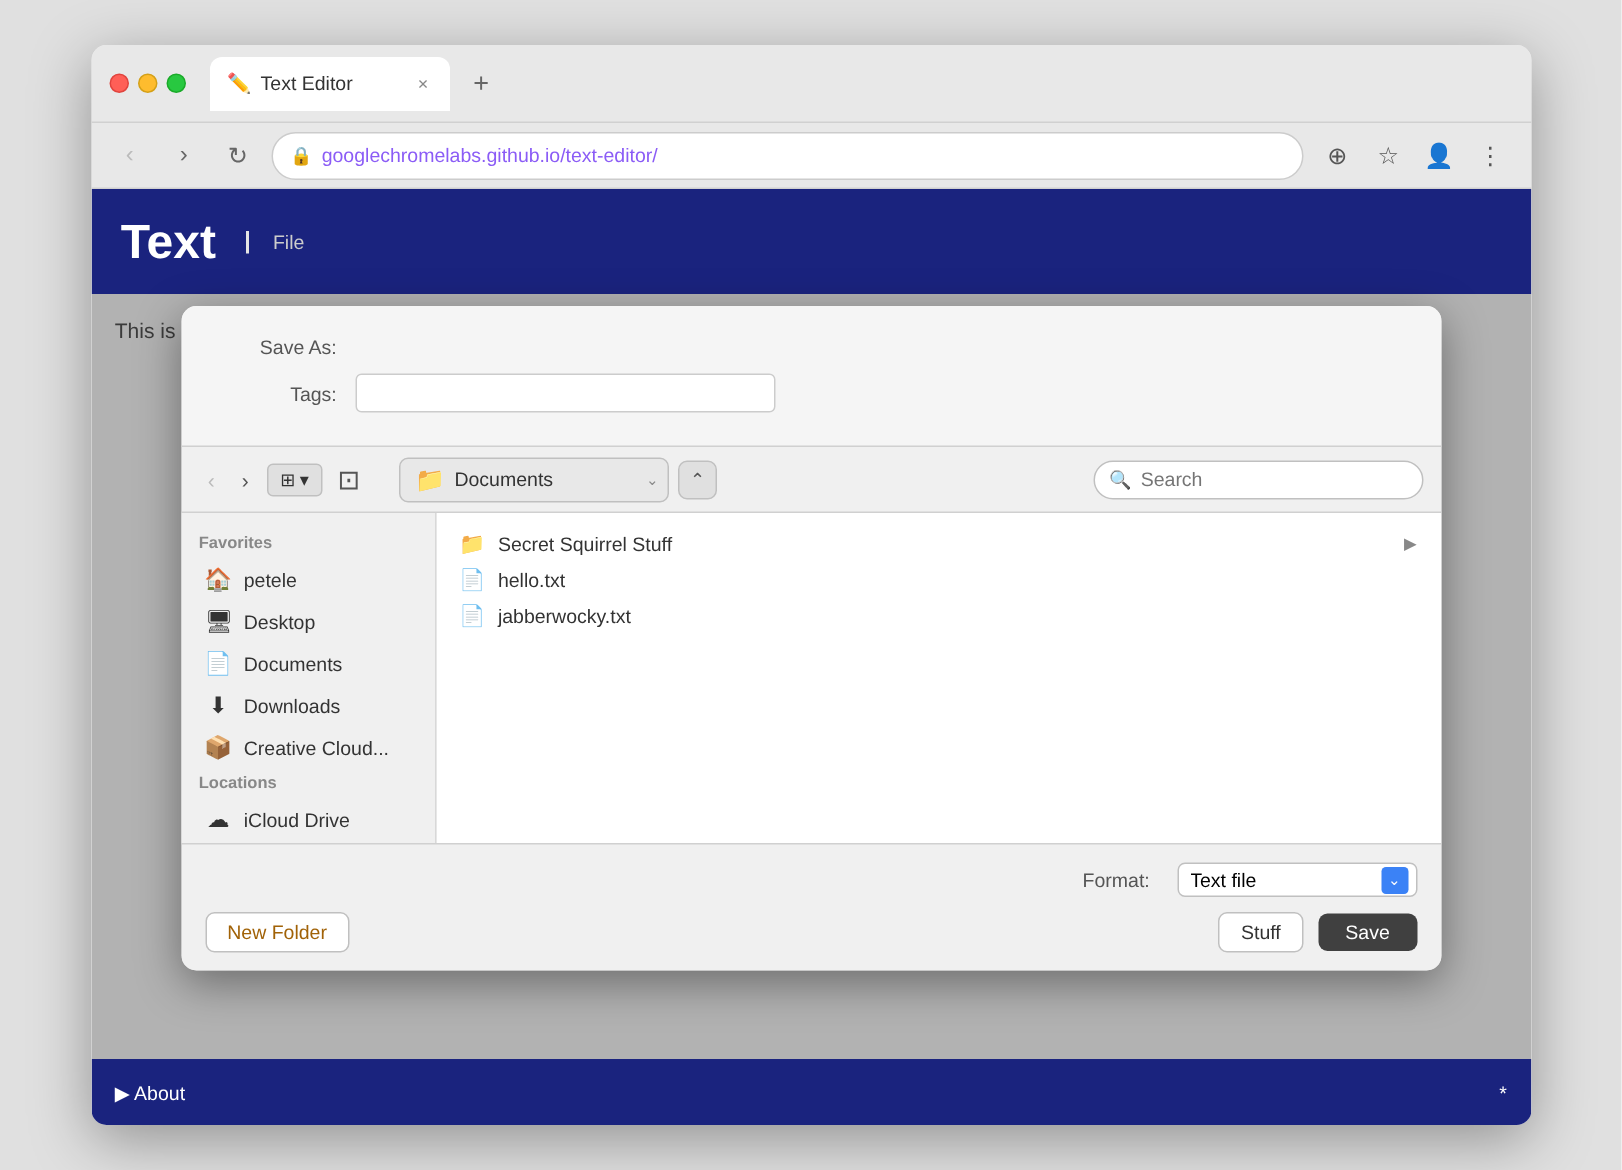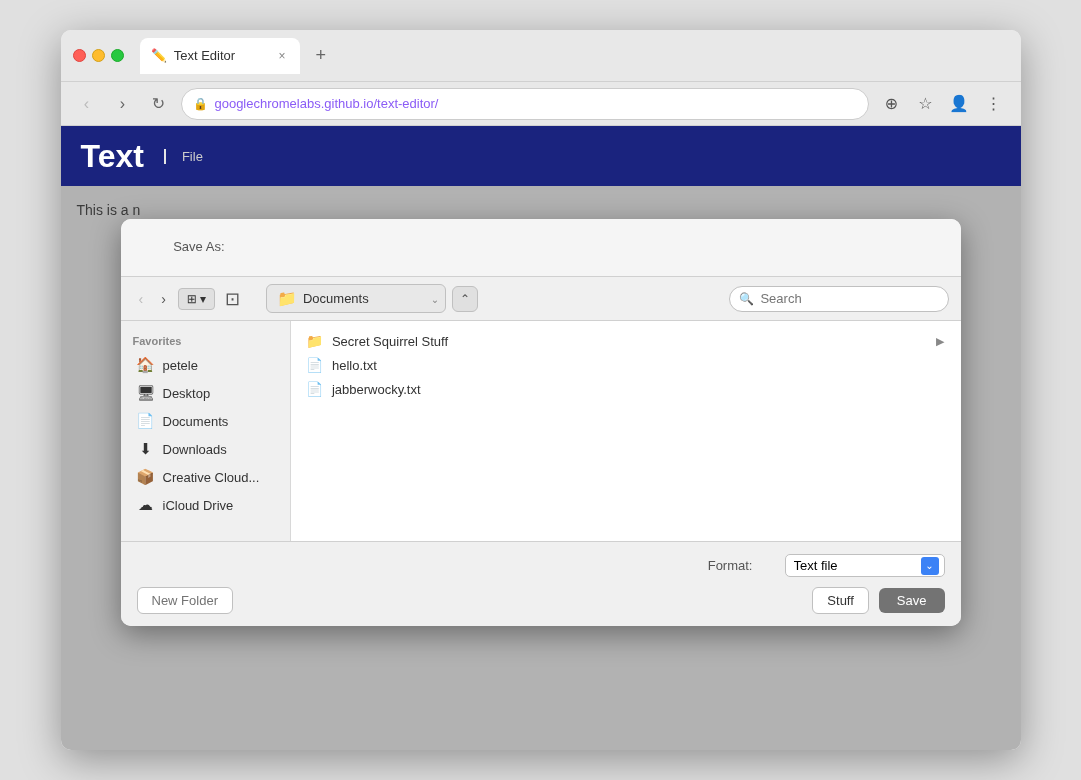--- a/index.html
+++ b/index.html
@@ -144,21 +144,21 @@
       flex: 1;
       display: flex;
       flex-direction: column;
       position: relative;
       overflow: hidden;
     }
 
     
     .app-header {
       background: #1a237e;
-      height: 60px;
+      height: 70px;
       display: flex;
       align-items: center;
       padding: 0 20px;
       flex-shrink: 0;
     }
     .app-title {
       color: #fff;
       font-size: 32px;
       font-weight: bold;
     }
@@ -208,21 +208,21 @@
     }
 
     
     .modal-overlay {
       position: absolute;
       top: 0; left: 0; right: 0; bottom: 0;
       background: rgba(0,0,0,0.3);
       display: flex;
       align-items: flex-start;
       justify-content: center;
-      padding-top: 33px;
+      padding-top: 8px;
       z-index: 100;
     }
 
     .save-dialog {
       background: #f5f5f5;
       border-radius: 10px;
       box-shadow: 0 8px 30px rgba(0,0,0,0.4);
       width: 840px;
       overflow: hidden;
     }
@@ -423,21 +423,21 @@
       background: #f0f0f0;
       border-top: 1px solid #d0d0d0;
       padding: 12px 16px;
       display: flex;
       flex-direction: column;
       gap: 10px;
     }
     .format-row {
       display: flex;
       align-items: center;
-      gap: 24px;
+      gap: 10px;
     }
     .format-label {
       font-size: 13px;
       color: #555;
       margin-left: auto;
       margin-right: 8px;
     }
     .format-select {
       background: #fff;
       border: 1px solid #c0c0c0;
@@ -474,34 +474,34 @@
       align-items: center;
       gap: 10px;
     }
     .btn-new-folder {
       background: #fff;
       border: 1px solid #c0c0c0;
       border-radius: 6px;
       padding: 5px 14px;
       font-size: 13px;
       cursor: pointer;
-      color: #737373;
+      color: #a16207;
     }
     .btn-cancel {
       background: #fff;
       border: 1px solid #c0c0c0;
       border-radius: 6px;
       padding: 5px 14px;
       font-size: 13px;
       cursor: pointer;
       color: #333;
       margin-left: auto;
     }
     .btn-save {
-      background: #737373;
+      background: #404040;
       border: none;
       border-radius: 6px;
       padding: 5px 18px;
       font-size: 13px;
       color: #fff;
       cursor: pointer;
       font-weight: 500;
     }
   </style>
 </head>
@@ -550,20 +550,24 @@
       <span class="app-body-text">This is a n</span>
 
       
       <div class="modal-overlay">
         <div class="save-dialog">
 
           <div class="dialog-header">
             <div class="dialog-field">
               <span class="dialog-label">Save As:</span>
             </div>
+            <div class="dialog-field">
+              <span class="dialog-label">Tags:</span>
+              <input class="dialog-input tags-input" type="text" placeholder="" style="">
+            </div>
           </div>
 
           <div class="dialog-toolbar">
             <button class="toolbar-nav-btn" disabled="">‹</button>
             <button class="toolbar-nav-btn">›</button>
             <div class="toolbar-view-btn">
               <span>⊞</span>
               <span>▾</span>
             </div>
             <button class="toolbar-new-folder">⊡</button>
@@ -605,20 +609,21 @@
               </div>
               <div class="sidebar-item">
                 <span class="sidebar-item-icon">⬇</span>
                 <span class="sidebar-item-label">Downloads</span>
               </div>
               <div class="sidebar-item">
                 <span class="sidebar-item-icon">📦</span>
                 <span class="sidebar-item-label">Creative Cloud...</span>
               </div>
 
+              <div class="sidebar-section-title">Locations</div>
 
               <div class="sidebar-item">
                 <span class="sidebar-item-icon">☁</span>
                 <span class="sidebar-item-label">iCloud Drive</span>
               </div>
             </div>
 
             <div class="file-list">
               <div class="file-list-item">
                 <span class="file-item-icon">📁</span>
@@ -652,14 +657,18 @@
               <button class="btn-new-folder">New Folder</button>
               <button class="btn-cancel">Stuff</button>
               <button class="btn-save">Save</button>
             </div>
           </div>
 
         </div>
       </div>
     </div>
 
+    <div class="app-footer">
+      <span class="app-footer-text">▶  About</span>
+      <span class="app-footer-star">*</span>
+    </div>
   </div>
 </div>
 
 </body></html>

